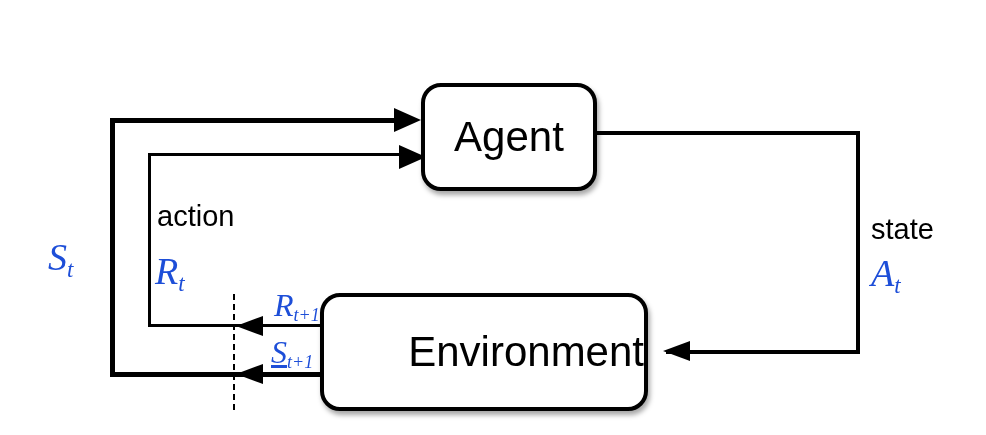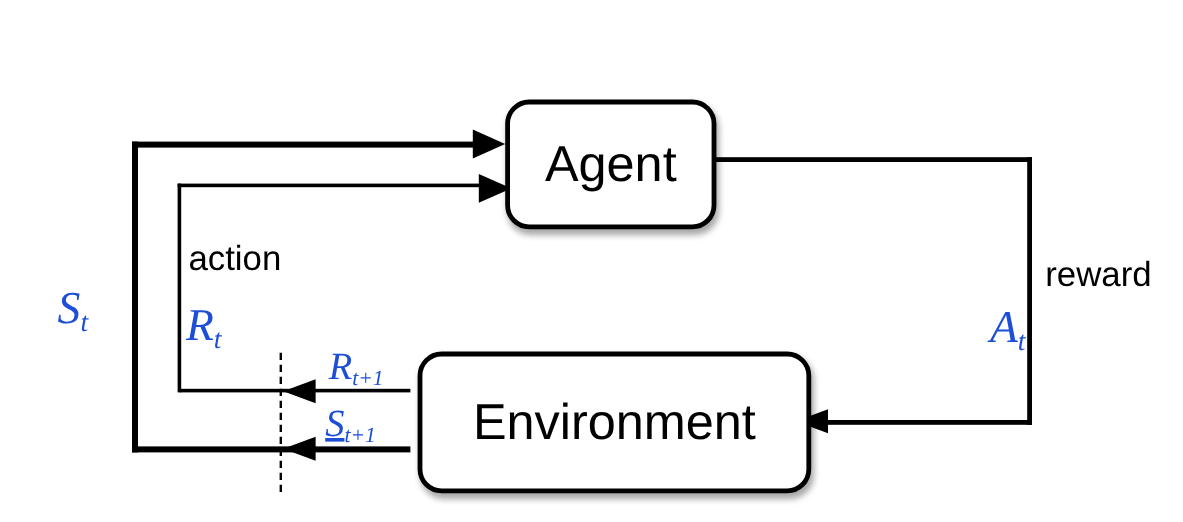--- a/index.html
+++ b/index.html
@@ -23,21 +23,21 @@
     border: 4px solid #000000;
     border-radius: 20px;
     display: flex;
     align-items: center;
     justify-content: center;
     font-size: 42px;
     color: #000000;
     box-shadow: 2px 4px 5px rgba(0,0,0,0.35);
   }
   .node-agent { left: 421px; top: 83px; width: 168px; height: 100px; }
-  .node-env   { left: 348px; top: 293px; width: 320px; height: 110px; }
+  .node-env   { left: 320px; top: 293px; width: 320px; height: 110px; justify-content: flex-end; }
 
   
   .line { position: absolute; background: #000000; }
   
   .state-v        { left: 110px; top: 118px; width: 5px;  height: 259px; }
   .state-h-top    { left: 110px; top: 118px; width: 288px; height: 5px; }
   .state-h-bottom { left: 110px; top: 372px; width: 232px; height: 5px; }
   
   .reward-v        { left: 148px; top: 153px; width: 2.5px; height: 174px; }
   .reward-h-top    { left: 148px; top: 153px; width: 254px; height: 2.5px; }
@@ -88,21 +88,21 @@
     letter-spacing: 0;
   }
   .math-small { font-size: 32px; }
   .math-small sub { font-size: 18px; vertical-align: -5px; }
 
   .lbl-state  { left: 28px;  top: 200px; }
   .lbl-state-sym  { left: 48px;  top: 238px; }
   .lbl-reward { left: 157px; top: 200px; }
   .lbl-reward-sym { left: 155px; top: 252px; }
   .lbl-action { left: 871px; top: 213px; }
-  .lbl-action-sym { left: 825px; top: 254px; }
+  .lbl-action-sym { left: 871px; top: 254px; }
   .lbl-next-reward { left: 274px; top: 289px; }
   .lbl-next-state  { left: 271px; top: 336px; text-decoration: underline; }
 </style>
 </head>
 <body>
 
 <div class="canvas">
 
   <div class="line state-v"></div>
   <div class="line state-h-top"></div>
@@ -124,21 +124,21 @@
   <div class="dashed-v"></div>
 
   <div class="node node-agent">
     <span>Agent</span>
   </div>
   <div class="node node-env">
     <span>Environment</span>
   </div>
 
   <div class="word-label lbl-reward">action</div>
-  <div class="word-label lbl-action">reward</div>
+  <div class="word-label lbl-action">state</div>
 
   <div class="math-label lbl-state-sym"><span>S</span><sub>t</sub></div>
   <div class="math-label lbl-reward-sym"><span>R</span><sub>t</sub></div>
   <div class="math-label lbl-action-sym"><span>A</span><sub>t</sub></div>
   <div class="math-label math-small lbl-next-reward"><span>R</span><sub>t+1</sub></div>
   <div class="math-label math-small lbl-next-state"><span>S</span><sub>t+1</sub></div>
 
 </div>
 
 </body></html>

